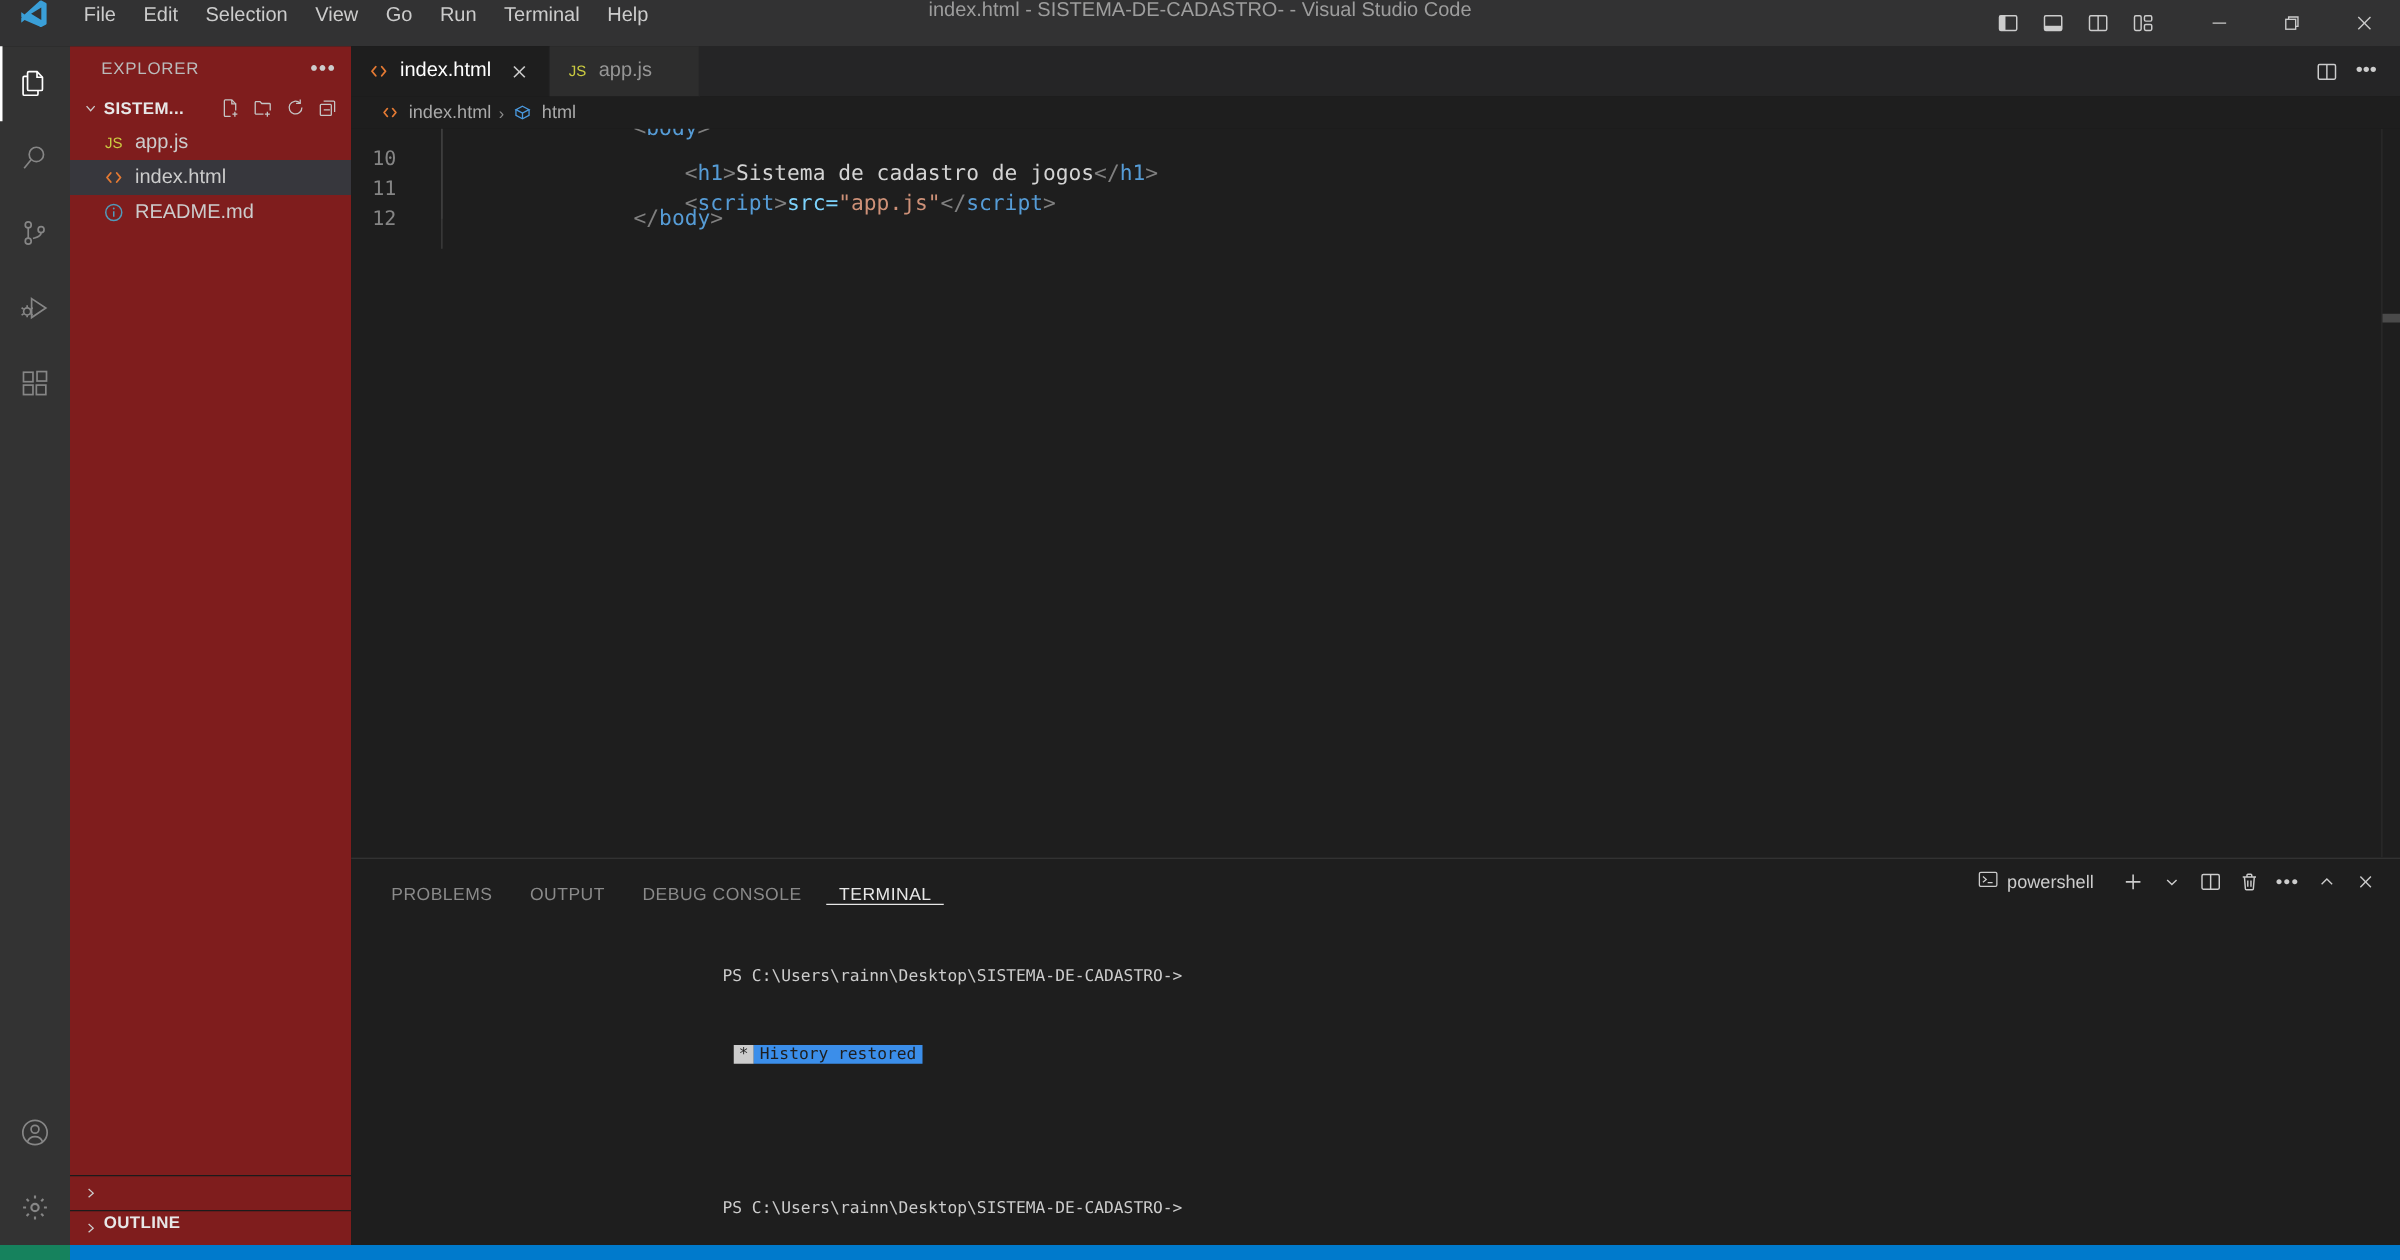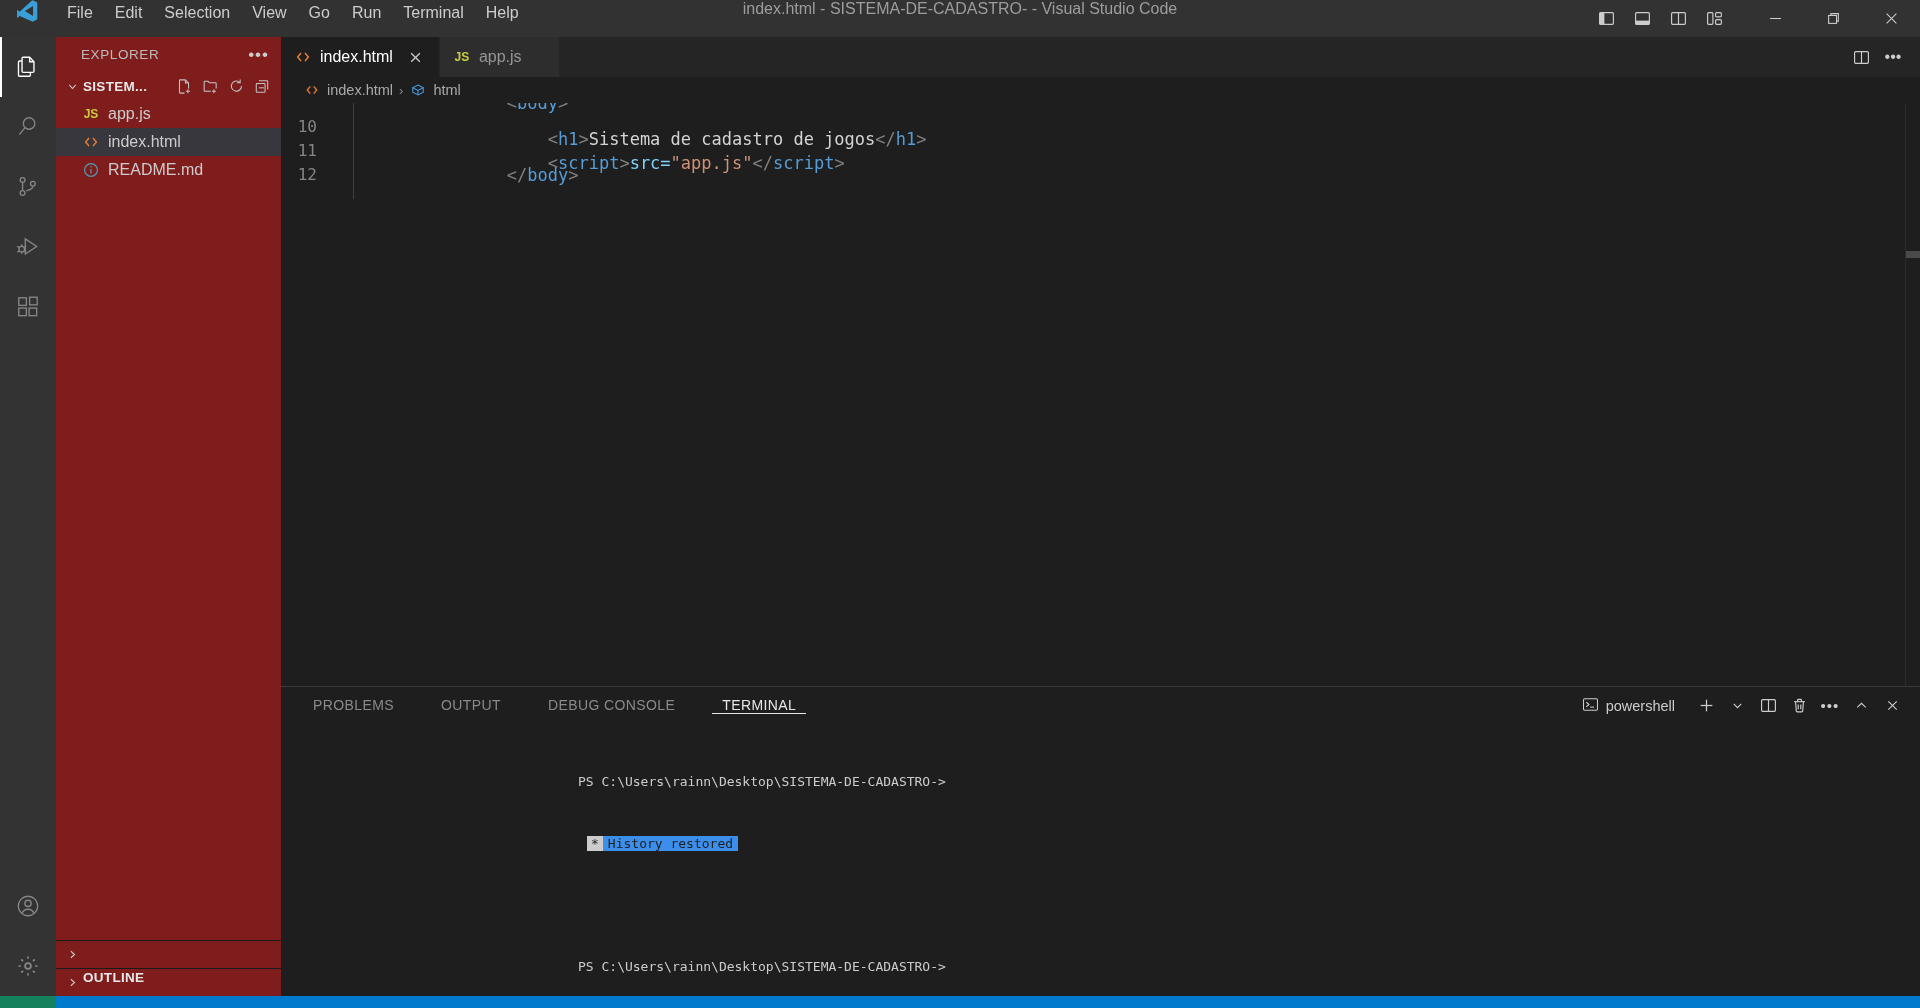--- a/index.html
+++ b/index.html
@@ -83,21 +83,21 @@
     white-space:nowrap; overflow:hidden; text-overflow:ellipsis; max-width:78px;
   }
   .sb-section-actions { margin-left:auto; display:flex; align-items:center; gap:9px; padding-right:10px; }
   .sb-act { cursor:pointer; color:#c5c5c5; display:flex; }
   .file-row {
     height:28px; display:flex; align-items:center; gap:8px;
     padding-left:26px; font-size:16px; color:#cccccc; cursor:pointer;
   }
   .file-row.selected { background:#37373d; }
   .file-icon { width:18px; display:flex; align-items:center; justify-content:center; flex:0 0 18px; }
-  .js-badge { font-size:12px; font-weight:bold; color:#cbcb41; font-family:"Liberation Sans",sans-serif; }
+  .js-badge { font-size:12px; font-weight:normal; color:#cbcb41; font-family:"Liberation Sans",sans-serif; }
   .sb-spacer { flex:1 1 auto; }
   .sb-collapsed {
     height:28px; display:flex; align-items:center; padding-left:8px; gap:3px;
     border-top:1px solid #1b1b1b; cursor:pointer;
   }
   .sb-collapsed-title { font-size:13.5px; font-weight:bold; letter-spacing:.3px; color:#e7e7e7;margin-top:45px; }
 
   
   .editorarea { flex:1 1 auto; display:flex; flex-direction:column; min-width:0; background:#1e1e1e; }
 
@@ -158,21 +158,21 @@
     position:absolute; right:0; top:148px; width:14px; height:7px; background:#4a4a4a;
   }
   .ed-vline { position:absolute; top:0; bottom:0; right:14px; width:1px; background:#2b2b2b; }
 
   
   .panel {
     flex:0 0 310px; height:310px; background:#1e1e1e;
     display:flex; flex-direction:column; border-top:1px solid #3a3a3a;
   }
   .panelhdr { height:37px; flex:0 0 37px; display:flex; align-items:center; padding-left:22px; }
-  .ptabs { display:flex; align-items:center; height:100%; gap:17px; }
+  .ptabs { display:flex; align-items:flex-end; height:100%; gap:0; }
   .ptab {
     display:flex; align-items:center; padding:0 10px; margin-right:10px;
     font-size:14px; letter-spacing:.4px; color:#8a8a8a; cursor:pointer;
     border-bottom:1px solid transparent;
   }
   .ptab.active { color:#e7e7e7; border-bottom:1px solid #e7e7e7; }
   .panel-actions { margin-left:auto; display:flex; align-items:center; gap:3px; padding-right:14px; }
   .term-sel {
     display:flex; align-items:center; gap:7px; font-size:14.5px; color:#cccccc;
     padding:2px 6px; border-radius:3px; cursor:pointer; margin-right:8px;

